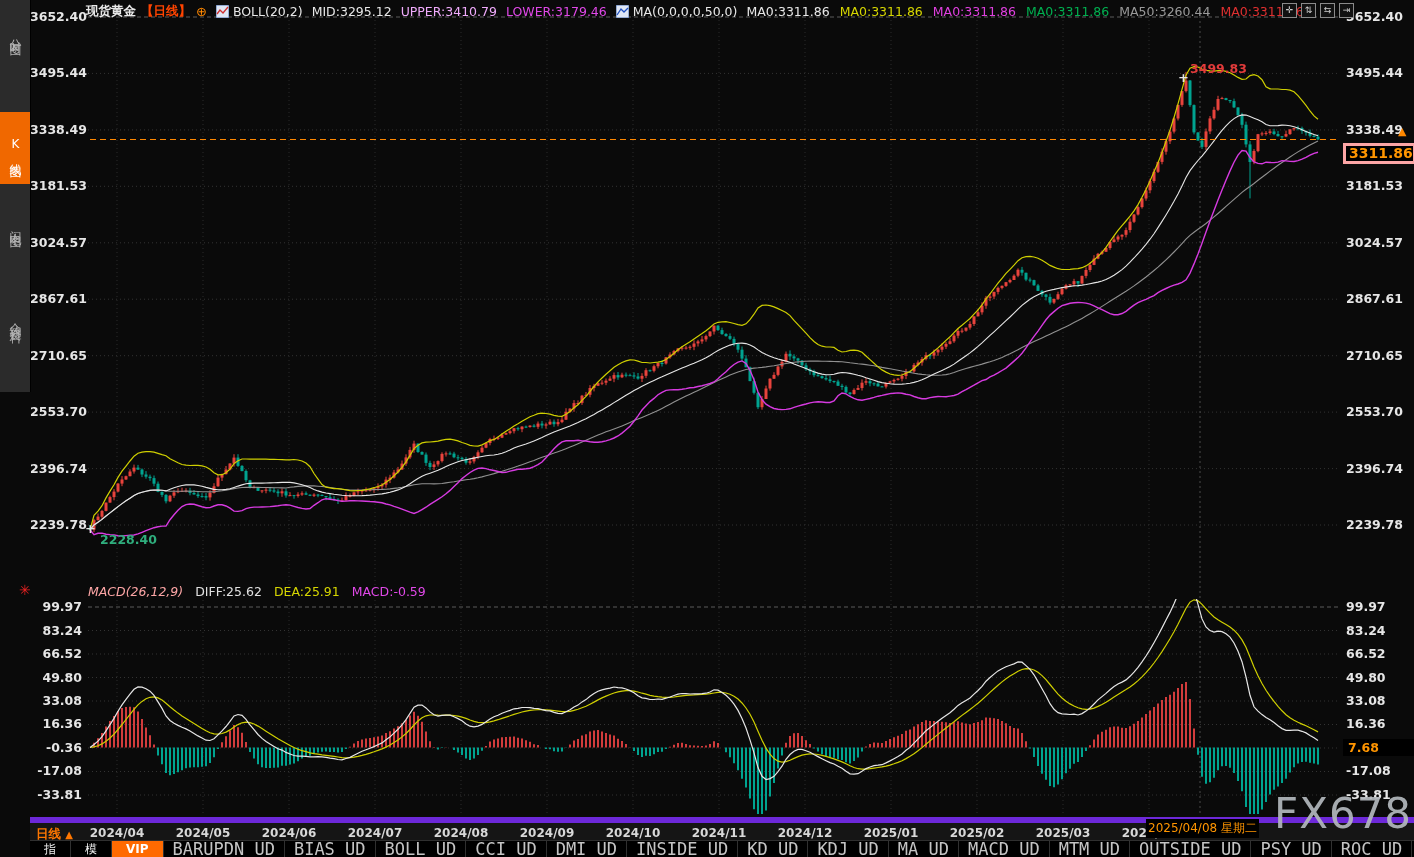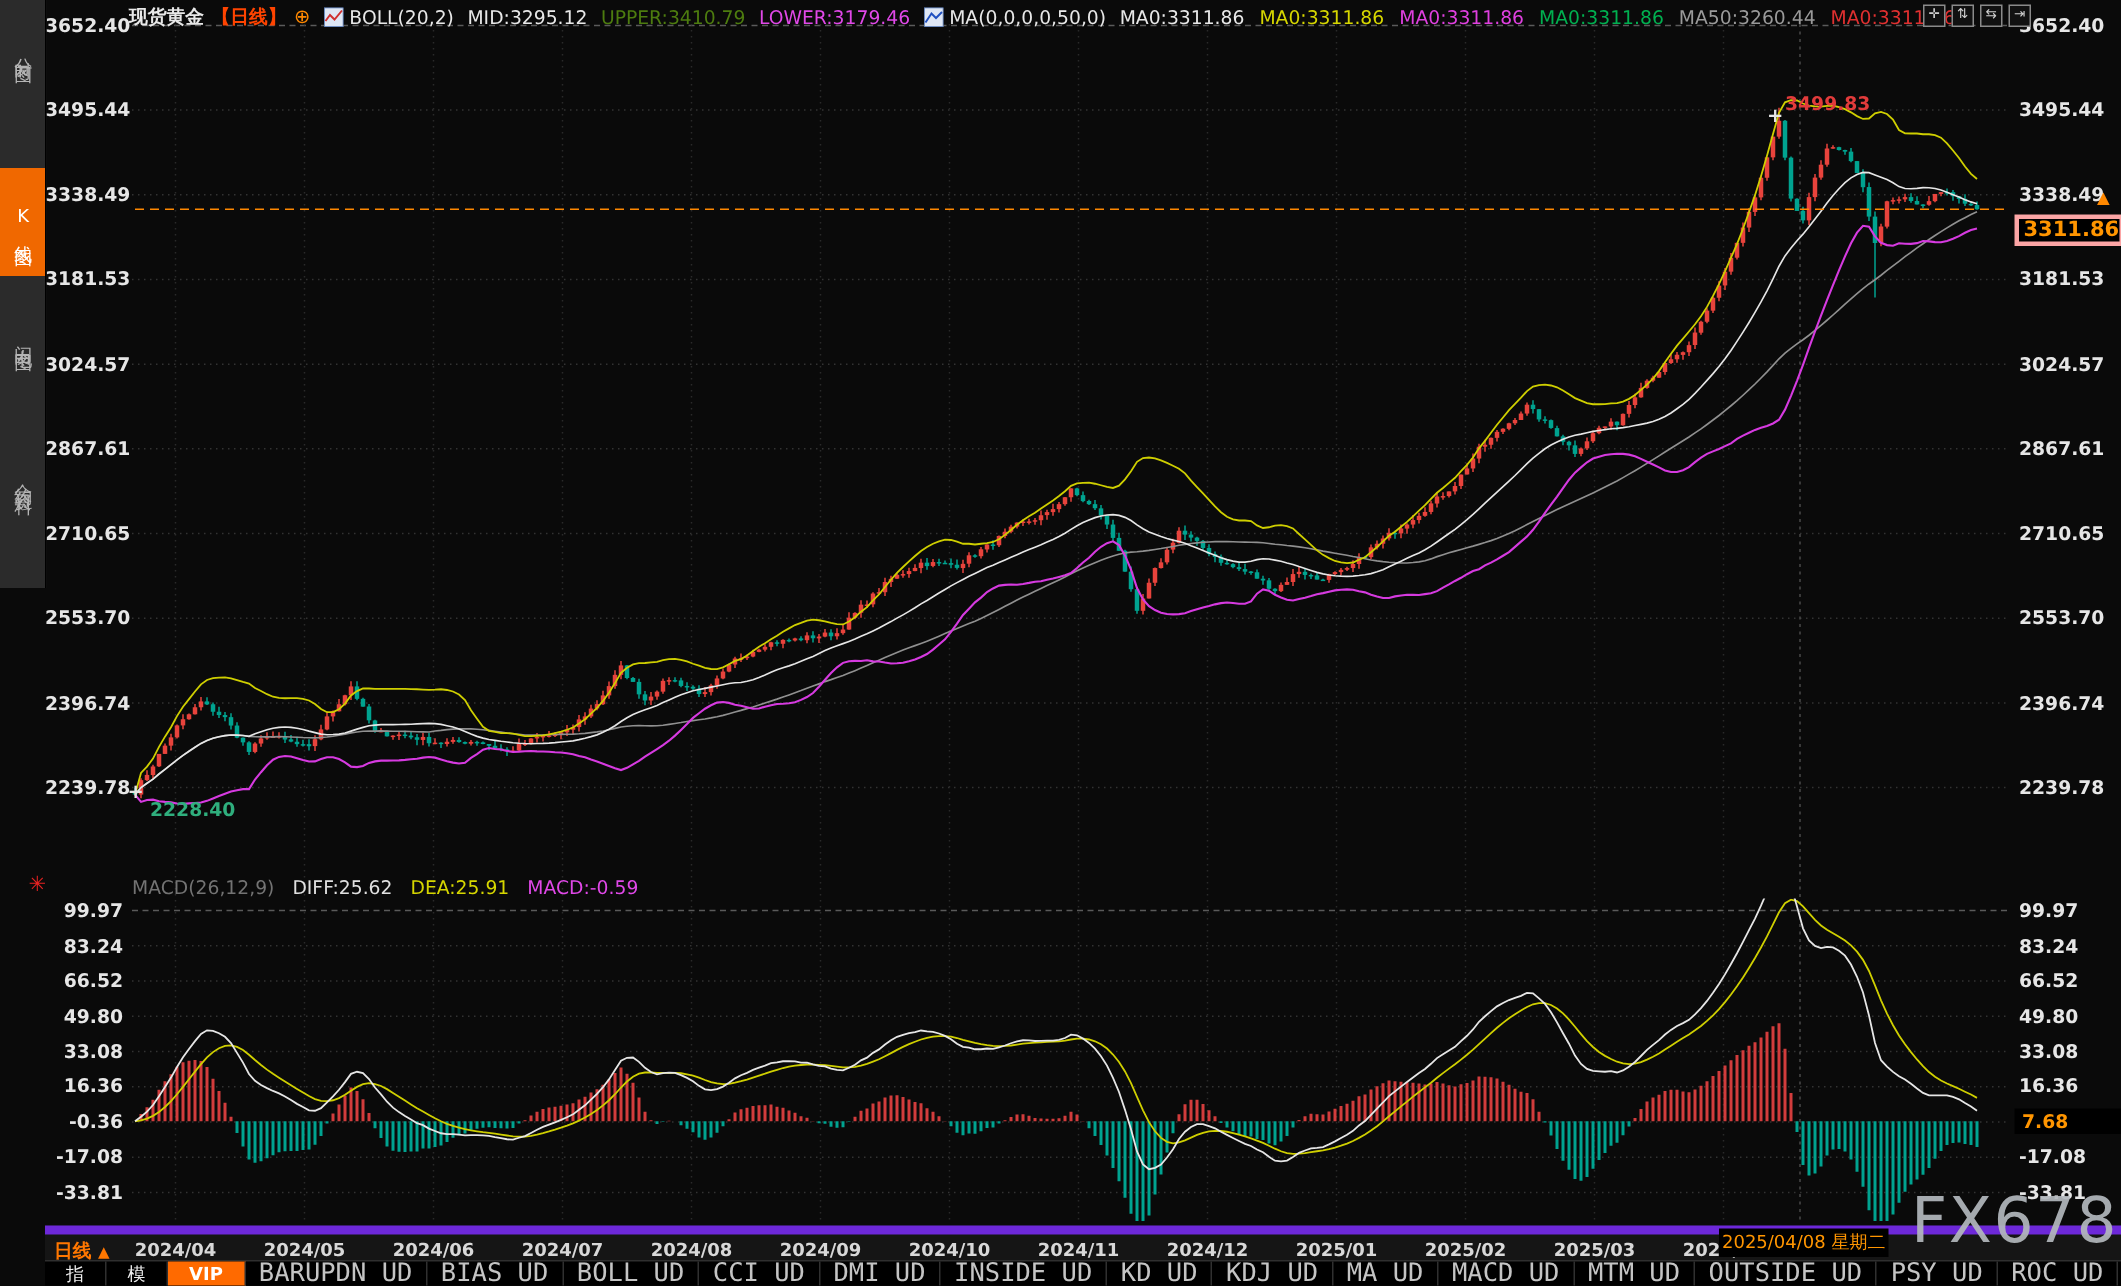--- a/index.html
+++ b/index.html
@@ -431,21 +431,21 @@
   <div id="header" class="abs">
     <span class="hd-b">现货黄金</span>
     <span class="hd-b" style="color:#ff4400;margin-left:-4px;">【日线】</span>
     <span style="color:#ff8800;font-size:13px;margin-left:-4px;">⊕</span>
     <span class="mini-ind-icon"><svg width="13" height="13">
           <rect x="0" y="0" width="13" height="13" fill="#dfe7f5" stroke="#4a6fae"></rect>
           <path d="M1,9 L4,5 L7,8 L12,2" stroke="#d03030" fill="none" stroke-width="1.3"></path>
         </svg></span>
     <span style="margin-left:-5px;">BOLL(20,2)</span>
     <span>MID:3295.12</span>
-    <span style="color:#4d7c0f;">UPPER:3410.79</span>
+    <span style="color:#f0abfc;">UPPER:3410.79</span>
     <span style="color:#e048e8;text-align:center;">LOWER:3179.46</span>
     <span class="mini-ind-icon"><svg width="13" height="13">
           <rect x="0" y="0" width="13" height="13" fill="#dfe7f5" stroke="#4a6fae"></rect>
           <path d="M1,10 L5,4 L8,7 L12,3" stroke="#2050c0" fill="none" stroke-width="1.3"></path>
         </svg></span>
     <span style="margin-left:-5px;">MA(0,0,0,0,50,0)</span>
     <span id="ma-items" style="display:flex;gap:10px;">
         <span style="color: rgb(232, 232, 232);">MA0:3311.86</span>
         <span style="color: rgb(214, 214, 0);">MA0:3311.86</span>
         <span style="color: rgb(224, 64, 224);">MA0:3311.86</span>
@@ -464,21 +464,21 @@
 
   <div id="sidebar" class="abs">
       <div class="sbtab" style="top: 4px; height: 58px;">分时图</div>
       <div class="sbtab active" style="top: 112px; height: 72px;">K线图</div>
       <div class="sbtab" style="top: 188px; height: 74px;">闪电图</div>
       <div class="sbtab" style="top: 268px; height: 102px;">合约资料</div>
     </div>
 
   <div id="macd-gear" class="abs">✳</div>
   <div id="macdhdr" class="abs">
-    <span style="color:#737373;">MACD(26,12,9)</span>
+    <span style="color:#fca5a5;font-style:italic;">MACD(26,12,9)</span>
     <span style="color:#e0e0e0;">DIFF:25.62</span>
     <span style="color:#d6d600;">DEA:25.91</span>
     <span style="color:#e048e8;">MACD:-0.59</span>
   </div>
 
   <div class="annot" style="left:1190px;top:61px;color:#e23b3b;">3499.83</div>
   <div class="crossmark" style="left:1178px;top:70px;">+</div>
   <div class="annot" style="left:100px;top:532px;color:#2fae7d;">2228.40</div>
   <div class="crossmark" style="left:85px;top:521px;">+</div>
 

